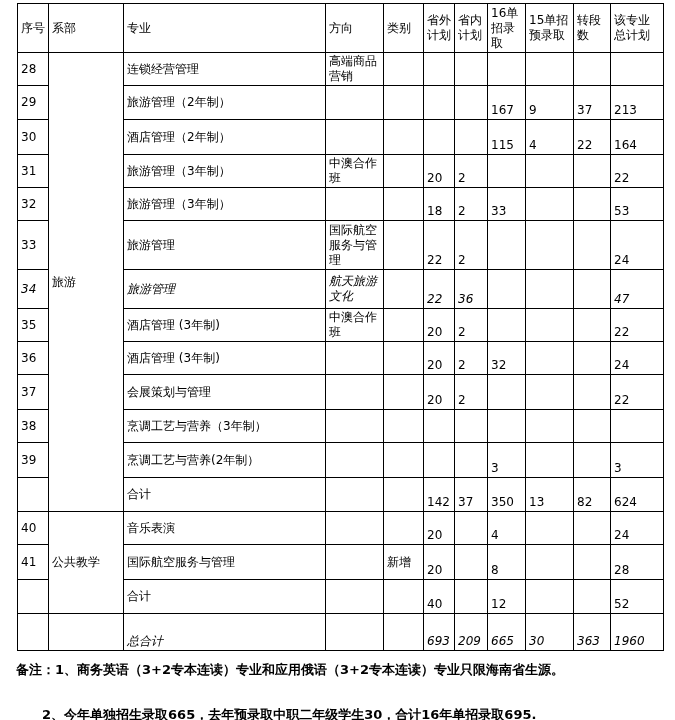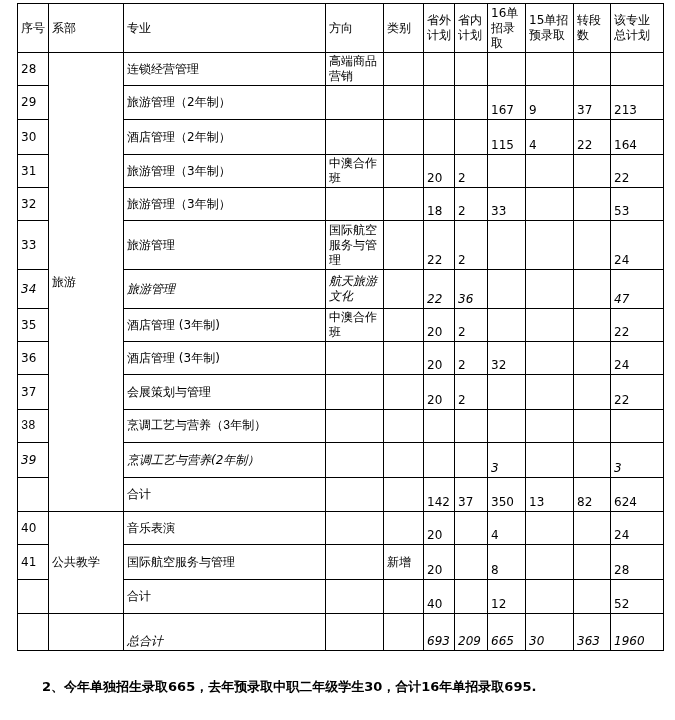--- a/index.html
+++ b/index.html
@@ -186,33 +186,33 @@
           <td class="mid">会展策划与管理</td>
           <td class="mid"></td>
           <td class="mid"></td>
           <td class="bot">20</td>
           <td class="bot">2</td>
           <td class="bot"></td>
           <td class="bot"></td>
           <td class="bot"></td>
           <td class="bot">22</td>
         </tr>
-        <tr style="height: 33px; font-family: Liberation Mono, monospace;">
+        <tr style="height: 33px;">
           <td class="mid">38</td>
           <td class="mid">烹调工艺与营养（3年制）</td>
           <td class="mid"></td>
           <td class="mid"></td>
           <td class="bot"></td>
           <td class="bot"></td>
           <td class="bot"></td>
           <td class="bot"></td>
           <td class="bot"></td>
           <td class="bot"></td>
         </tr>
-        <tr style="height: 35px; font-style: italic;">
+        <tr style="height: 35px;">
           <td class="mid">39</td>
           <td class="mid">烹调工艺与营养(2年制）</td>
           <td class="mid"></td>
           <td class="mid"></td>
           <td class="bot"></td>
           <td class="bot"></td>
           <td class="bot">3</td>
           <td class="bot"></td>
           <td class="bot"></td>
           <td class="bot">3</td>
@@ -275,14 +275,15 @@
           <td class="bot hl">693</td>
           <td class="bot hl">209</td>
           <td class="bot hl">665</td>
           <td class="bot hl">30</td>
           <td class="bot hl">363</td>
           <td class="bot hl">1960</td>
         </tr>
       </tbody>
   </table>
 
+  <div class="note note-1">备注：1、商务英语（3+2专本连读）专业和应用俄语（3+2专本连读）专业只限海南省生源。</div>
   <div class="note note-2">2、今年单独招生录取665，去年预录取中职二年级学生30，合计16年单招录取695.</div>
 </div>
 
 </body></html>

